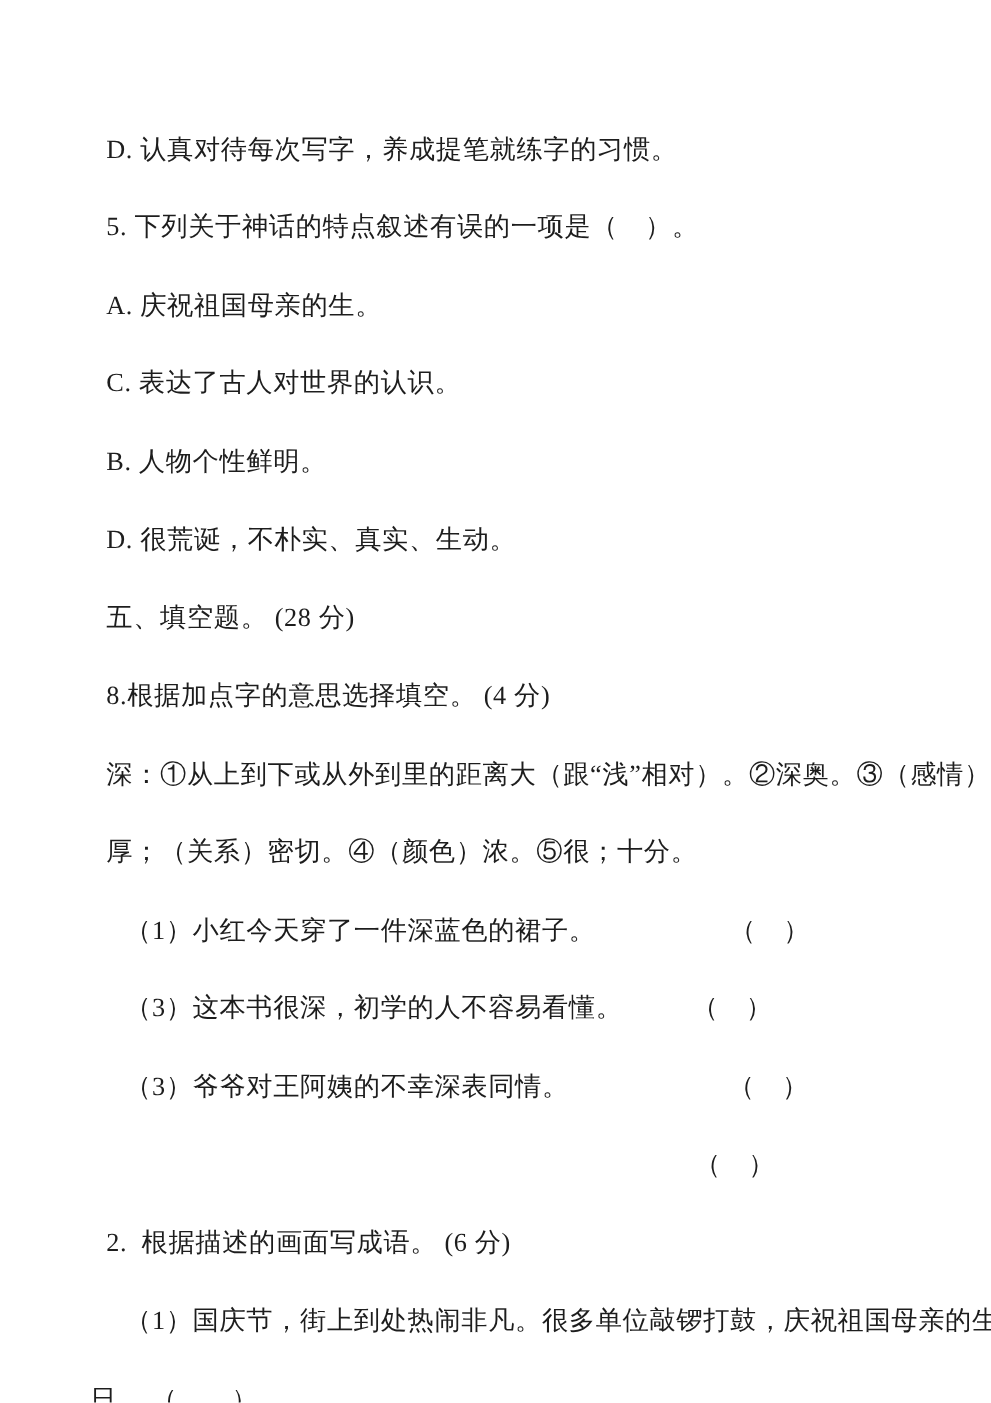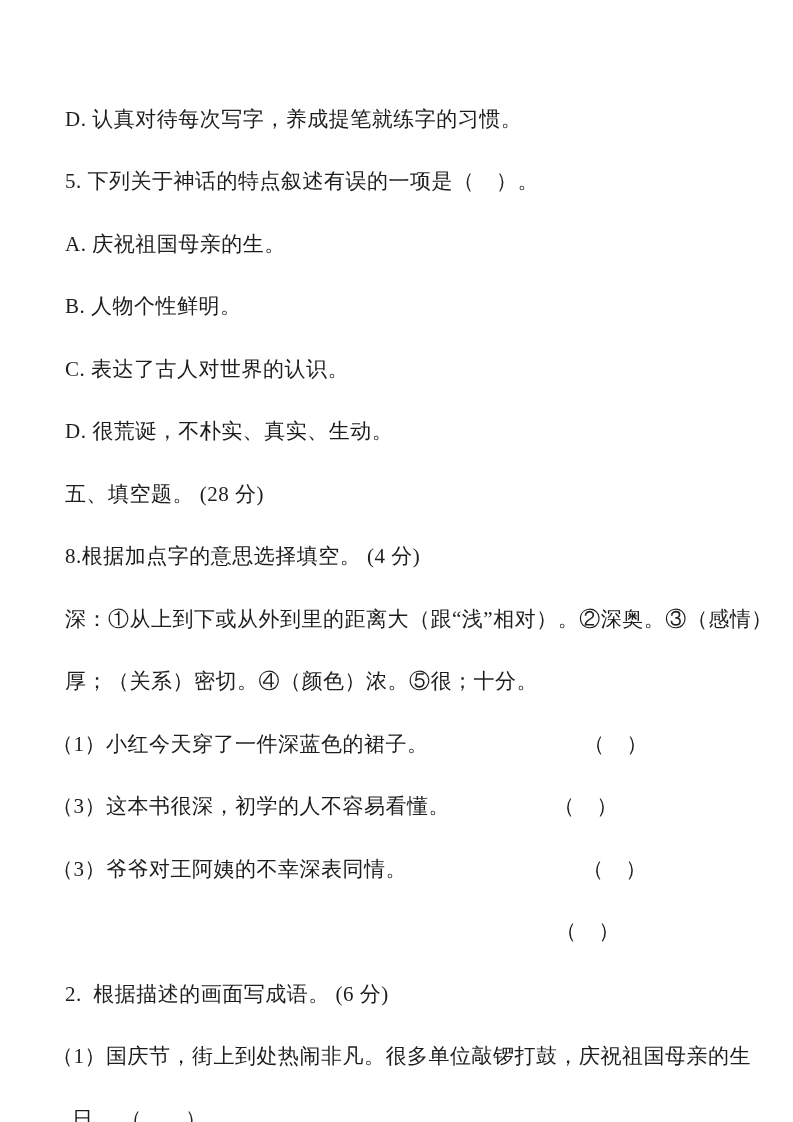--- a/index.html
+++ b/index.html
@@ -19,44 +19,44 @@
     width: 793px;
   }
   .line {
     height: 41.5px;
     display: flex;
     align-items: center;
     font-size: 21px;
     white-space: pre;
     letter-spacing: 0.5px;
   }
-  .indent-base { padding-left: 65px; }
-  .indent-sub  { padding-left: 52px; }
+  .indent-base { padding-left: 85px; }
+  .indent-sub  { padding-left: 100px; }
   .indent-cont { padding-left: 72px; }
   .spacer { flex: 1 1 auto; }
   .blank { white-space: pre; }
   .mr1 { margin-right: 145px; }
   .mr2 { margin-right: 175px; }
   .mr3 { margin-right: 146px; }
   .mr4 { margin-right: 173px; }
 </style>
 </head>
 <body>
 
 <div class="doc">
 
   <p class="line indent-base"><span>D. 认真对待每次写字，养成提笔就练字的习惯。</span></p>
 
   <p class="line indent-base"><span>5. 下列关于神话的特点叙述有误的一项是（　）。</span></p>
 
   <p class="line indent-base"><span>A. 庆祝祖国母亲的生。</span></p>
 
+  <p class="line indent-base"><span>C. 表达了古人对世界的认识。</span></p>
+
   <p class="line indent-base"><span>B. 人物个性鲜明。</span></p>
-
-  <p class="line indent-base"><span>C. 表达了古人对世界的认识。</span></p>
 
   <p class="line indent-base"><span>D. 很荒诞，不朴实、真实、生动。</span></p>
 
   <p class="line indent-base"><span>五、填空题。 (28 分)</span></p>
 
   <p class="line indent-base"><span>8.根据加点字的意思选择填空。 (4 分)</span></p>
 
   <p class="line indent-base"><span>深：①从上到下或从外到里的距离大（跟“浅”相对）。②深奥。③（感情）</span></p>
 
   <p class="line indent-base"><span>厚；（关系）密切。④（颜色）浓。⑤很；十分。</span></p>

